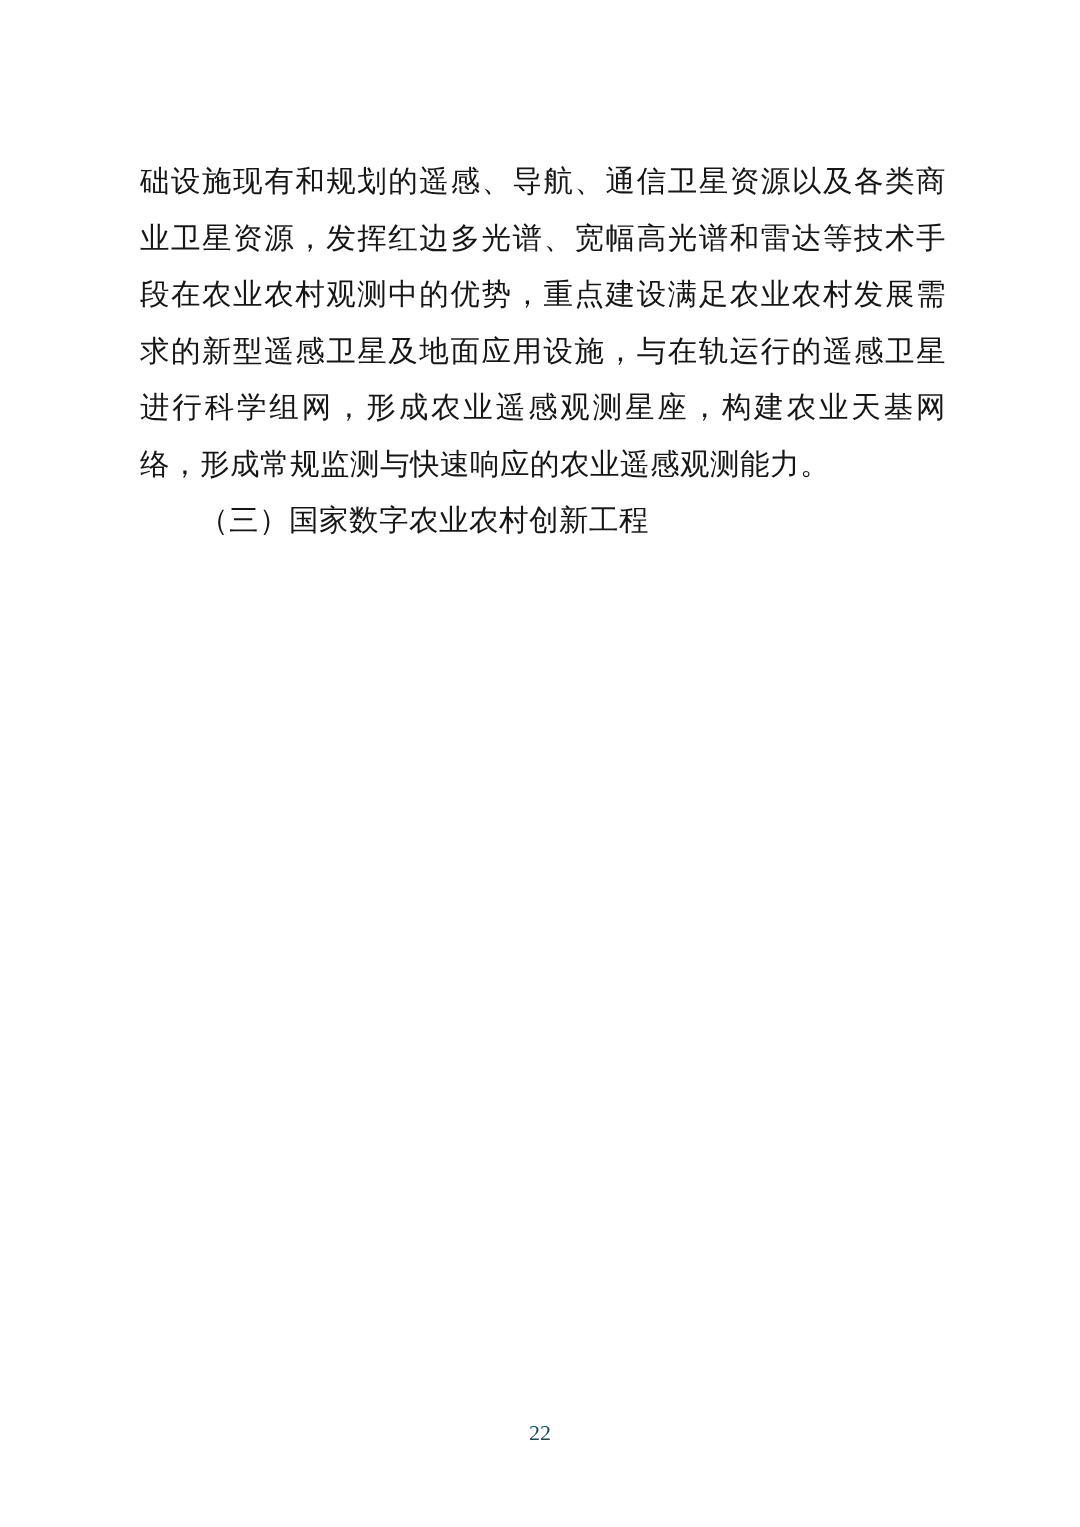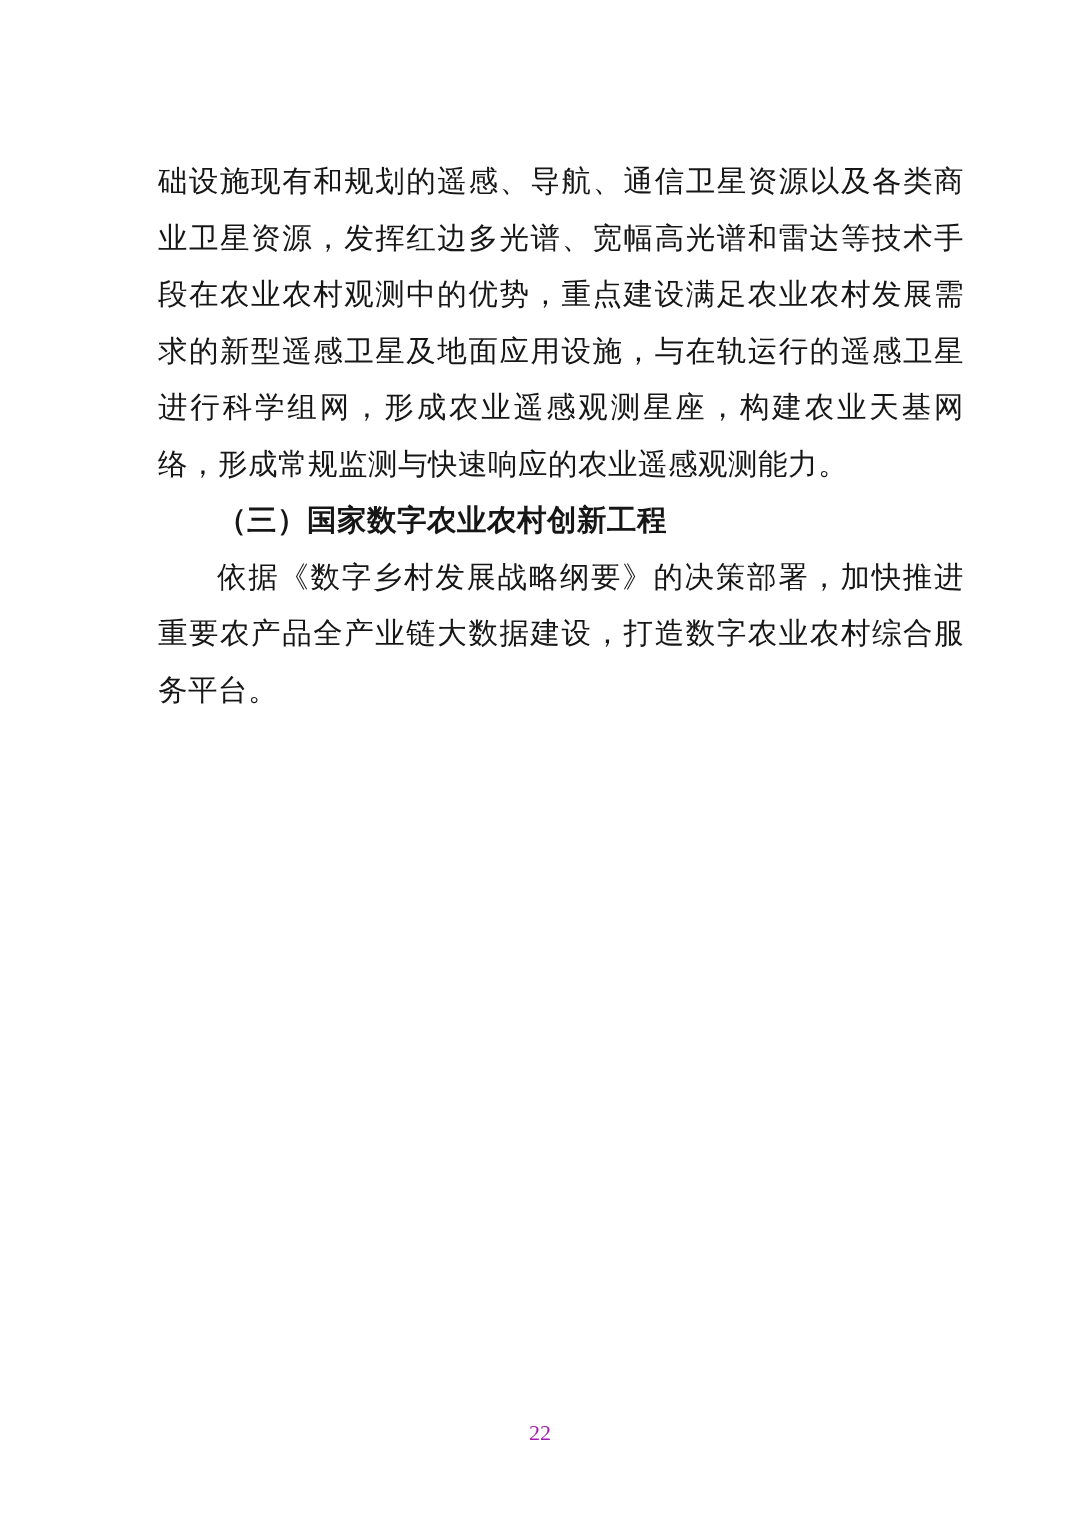--- a/index.html
+++ b/index.html
@@ -11,62 +11,61 @@
     position: relative;
     width: 1080px;
     height: 1527px;
     background: #ffffff;
     overflow: hidden;
     font-family: "Liberation Serif", "DejaVu Serif", serif;
     color: #161616;
   }
   .content {
     position: absolute;
-    left: 158px;
+    left: 140px;
     top: 153px;
     width: 806px;
   }
   .para {
     font-size: 29.5px;
     line-height: 56.5px;
     text-align: justify;
     text-align-last: left;
     letter-spacing: 0.5px;
     margin: 0;
   }
   .para.indent {
     text-indent: 2em;
   }
   .run-bold {
     font-weight: bold;
   }
   .section-heading {
-    font-weight: bold;
+    font-weight: normal;
   }
   .page-footer {
     position: absolute;
     left: 0;
     top: 1418px;
     width: 100%;
     text-align: center;
     font-size: 22px;
     line-height: 30px;
-    color: #a21caf;
+    color: #0c4a6e;
   }
 </style>
 </head>
 <body>
 
 <div class="page">
   <div class="content">
 
     <p class="para"><span>础设施现有和规划的遥感、导航、通信卫星资源以及各类商业卫星资源，发挥红边多光谱、宽幅高光谱和雷达等技术手段在农业农村观测中的优势，重点建设满足农业农村发展需求的新型遥感卫星及地面应用设施，与在轨运行的遥感卫星进行科学组网，形成农业遥感观测星座，构建农业天基网络，形成常规监测与快速响应的农业遥感观测能力。</span></p>
 
 
 
     <p class="para indent section-heading"><span>（三）国家数字农业农村创新工程</span></p>
 
-    <p class="para indent"><span>依据《数字乡村发展战略纲要》的决策部署，加快推进重要农产品全产业链大数据建设，打造数字农业农村综合服务平台。</span></p>
 
   </div>
 
   <div class="page-footer"><span>22</span></div>
 </div>
 
 </body></html>

